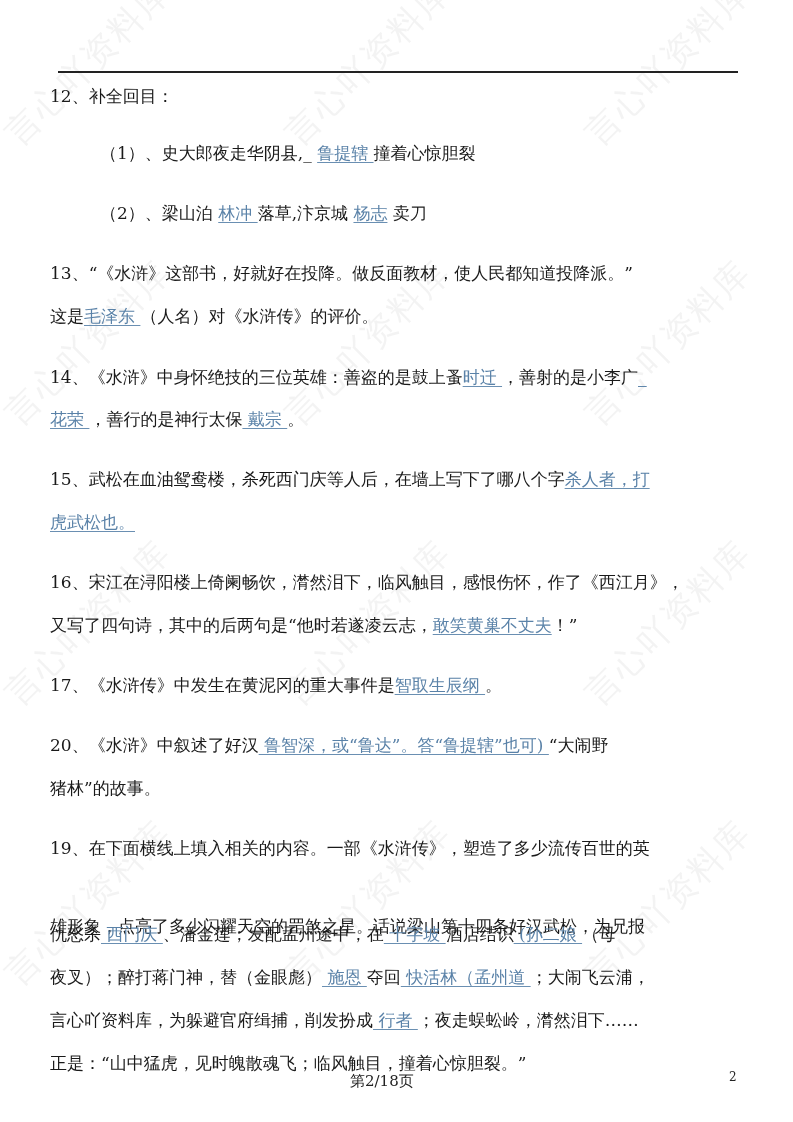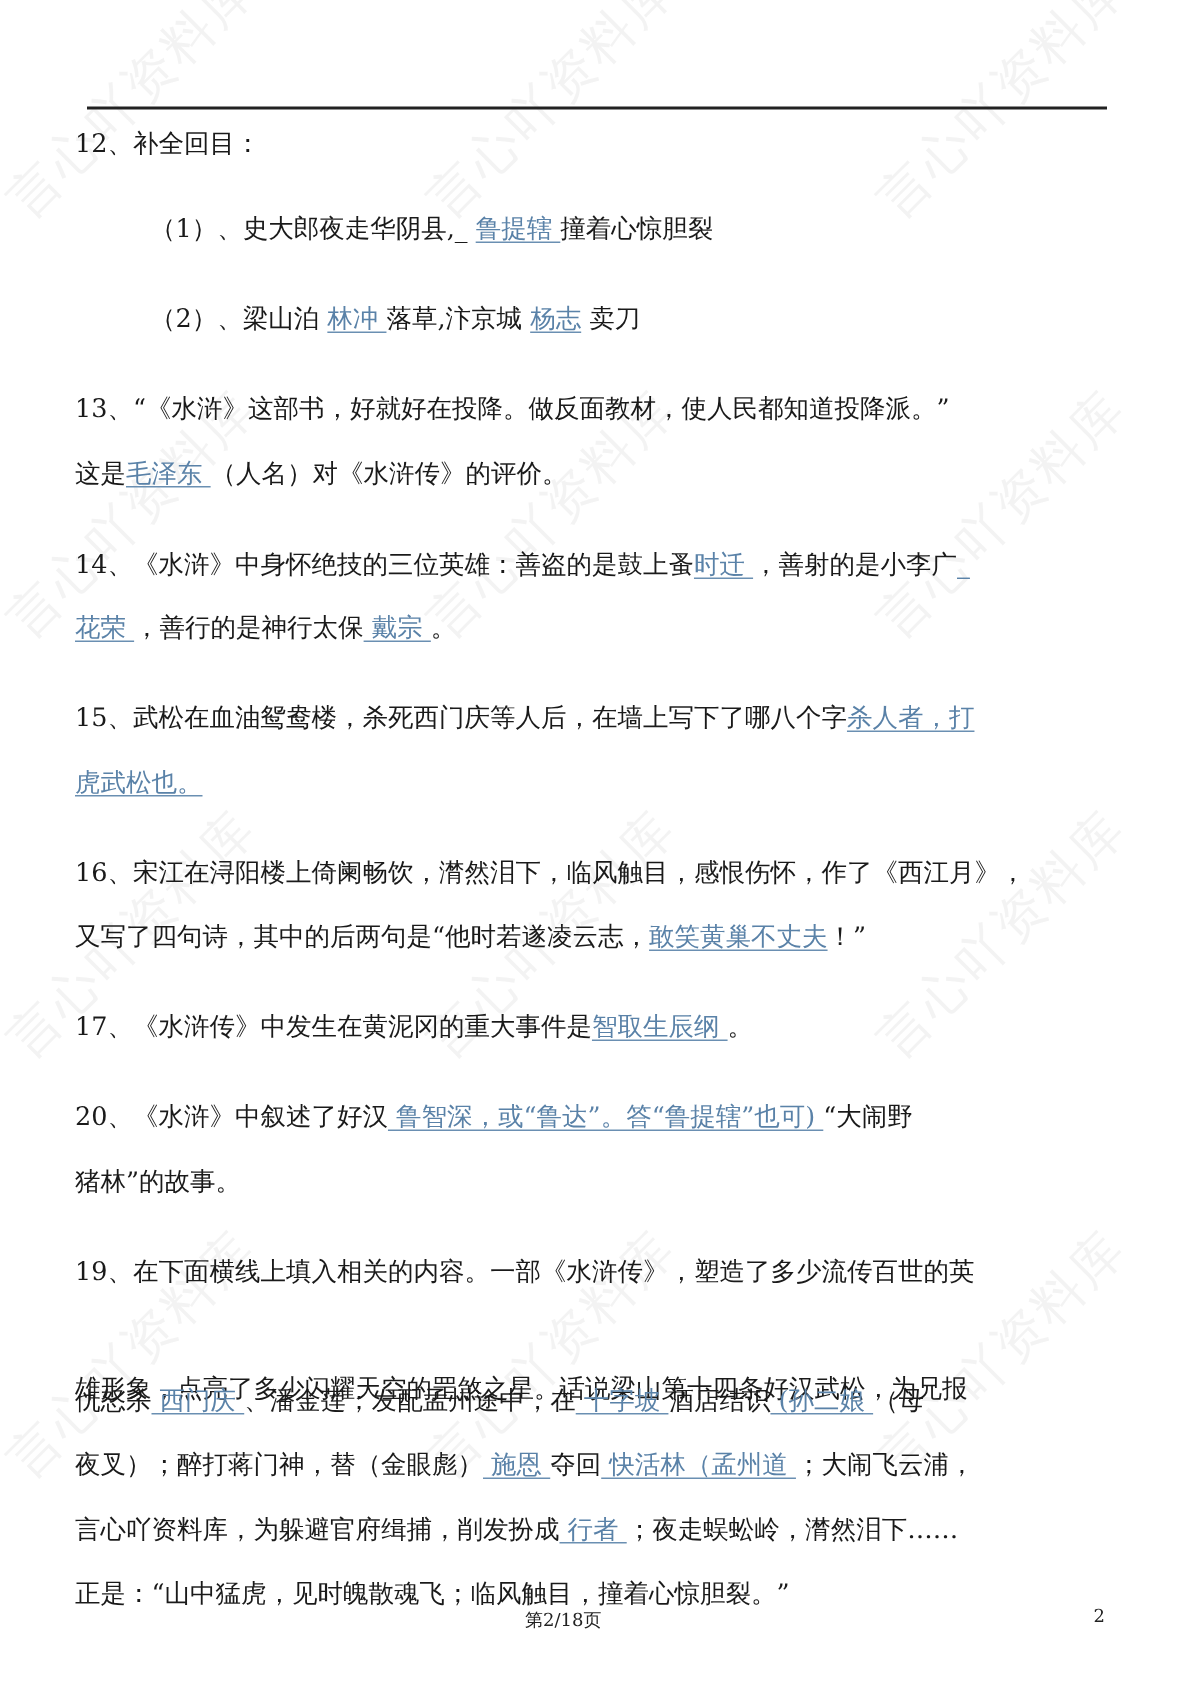--- a/index.html
+++ b/index.html
@@ -9,21 +9,21 @@
   }
   .watermark-layer { position: absolute; inset: 0; pointer-events: none; z-index: 0; }
   .wm {
     position: absolute; font-family: "DejaVu Sans", sans-serif; font-size: 34px;
     color: rgba(180,180,180,0.16); transform: rotate(-45deg); white-space: nowrap; letter-spacing: 2px;
   }
   .header-rule { position: absolute; left: 58px; top: 71px; width: 680px; height: 2px; background: #222; z-index: 1; }
   .content { position: absolute; left: 50px; top: 80px; width: 660px; z-index: 1; }
   .line { position: absolute; left: 0; font-size: 17px; white-space: nowrap; line-height: 24px; }
   .ans { color: #5a82a8; text-decoration: underline; text-decoration-color: #6a8fb2; text-underline-offset: 3px; }
-  .footer { position: absolute; top: 1072px; left: 350px; font-size: 12px; color: #222; z-index: 1; }
+  .footer { position: absolute; top: 1072px; left: 350px; font-size: 15px; color: #222; z-index: 1; }
   .pageno { position: absolute; top: 1070px; left: 729px; font-size: 12px; color: #222; z-index: 1; }
 </style>
 </head>
 <body>
 
 <div class="watermark-layer">
   <div class="wm" style="left:-20px;top:40px">言心吖资料库</div>
   <div class="wm" style="left:260px;top:40px">言心吖资料库</div>
   <div class="wm" style="left:560px;top:40px">言心吖资料库</div>
   <div class="wm" style="left:-20px;top:320px">言心吖资料库</div>

